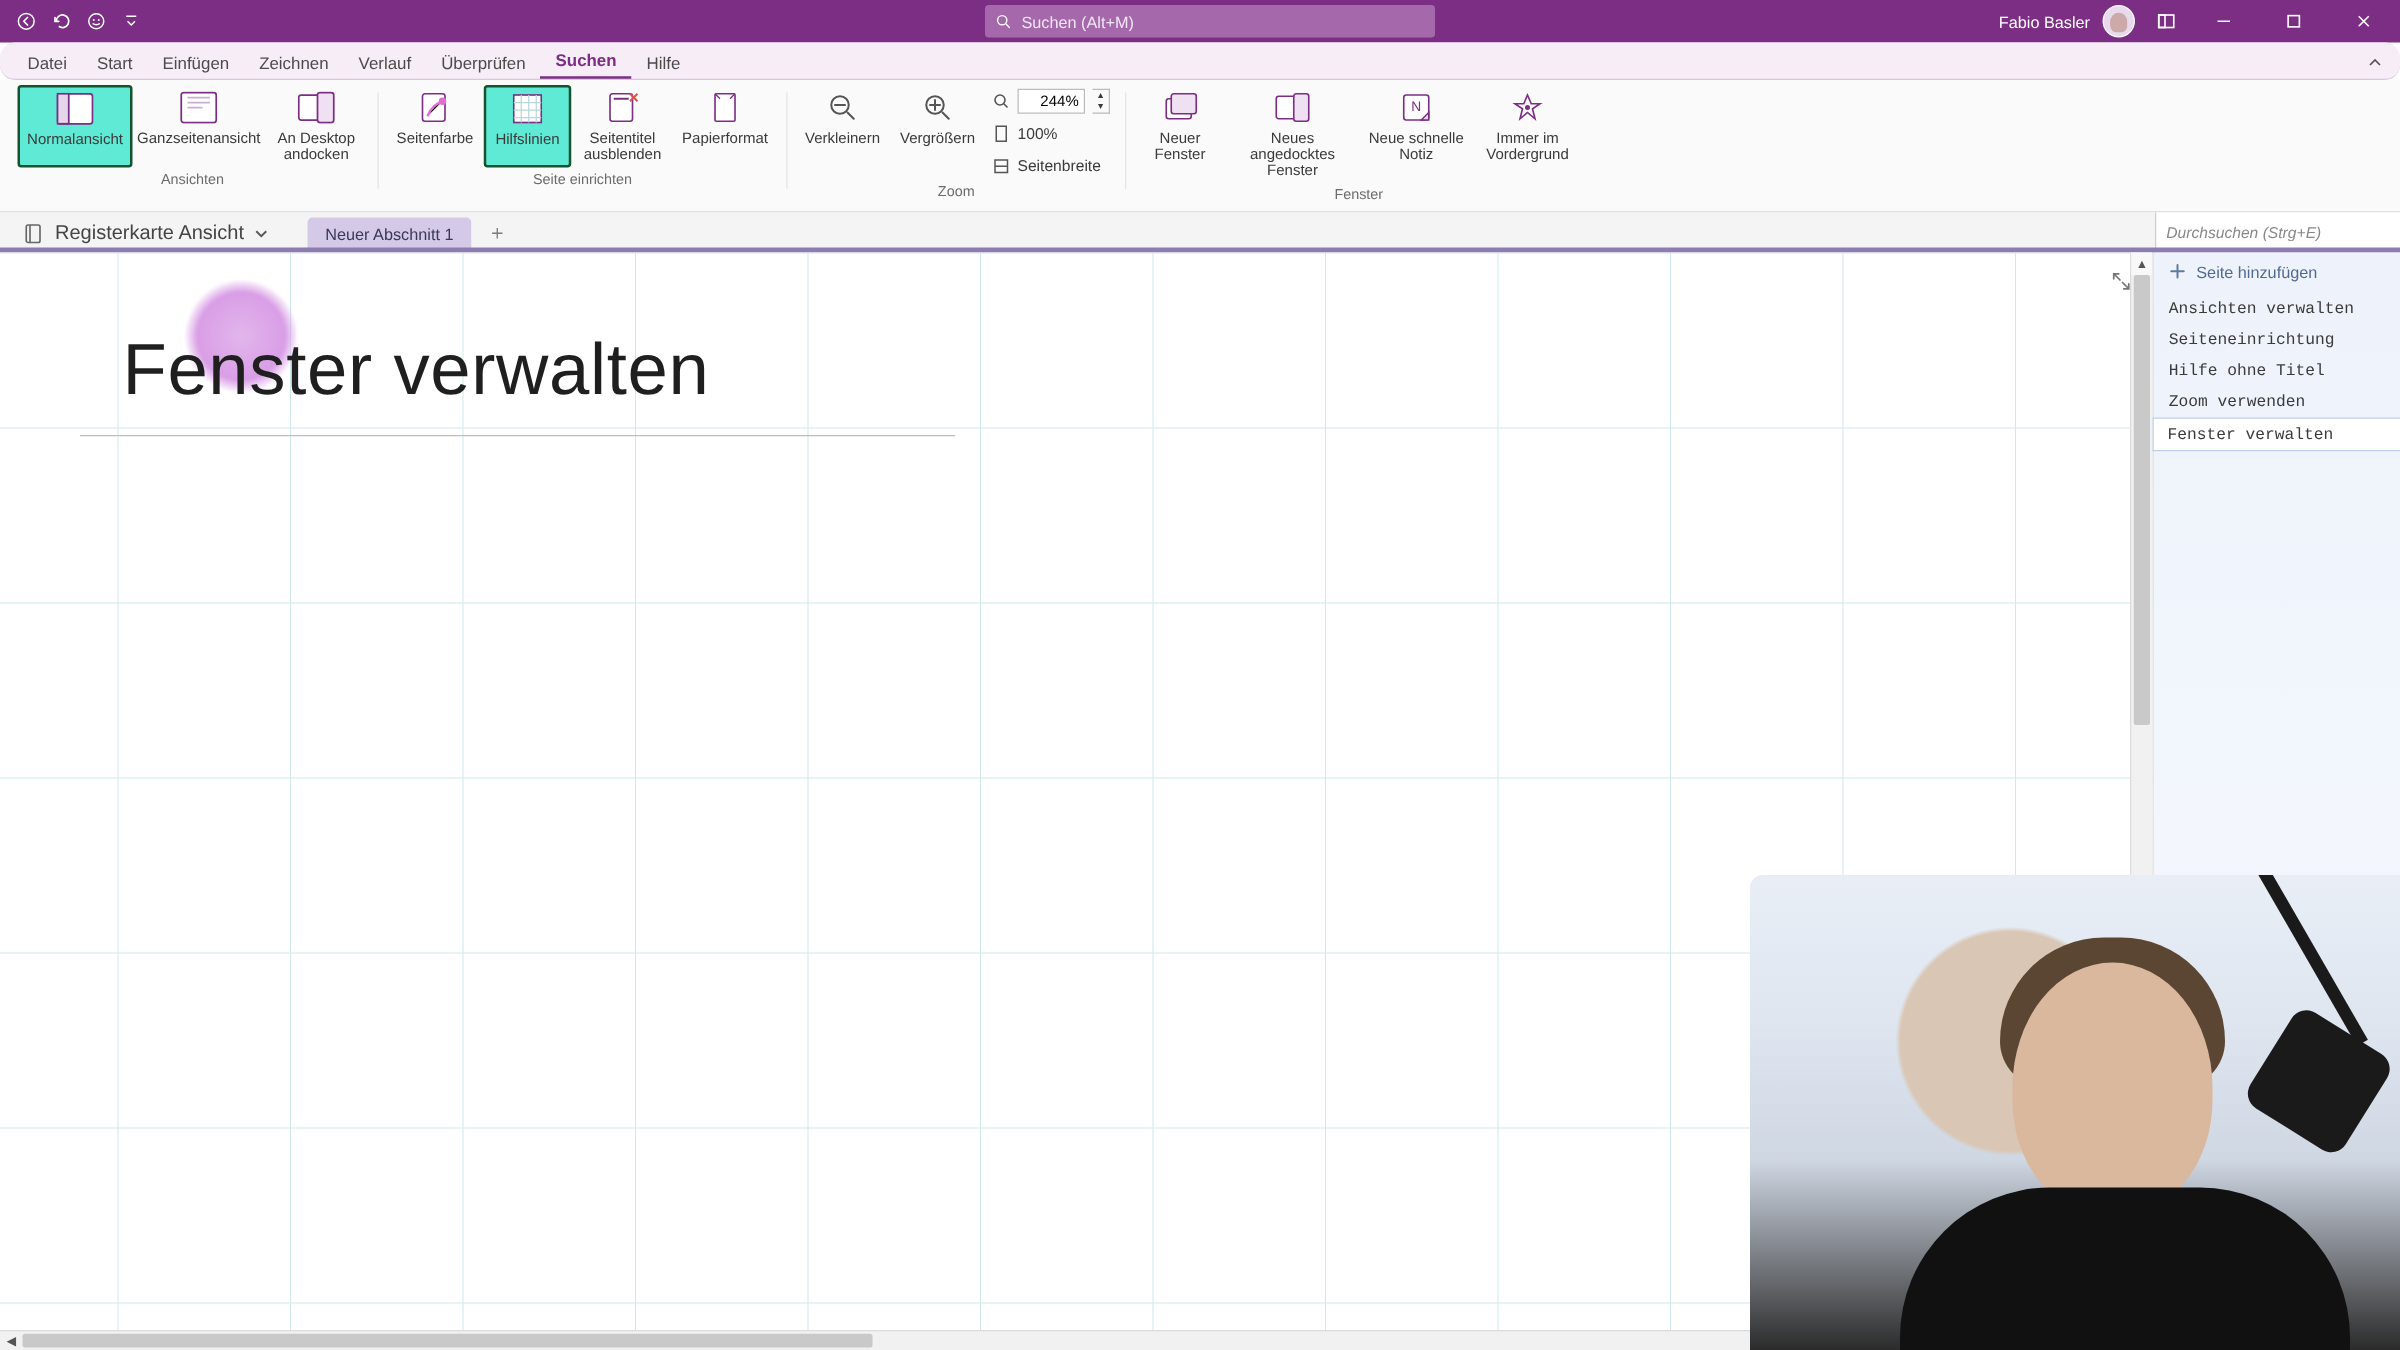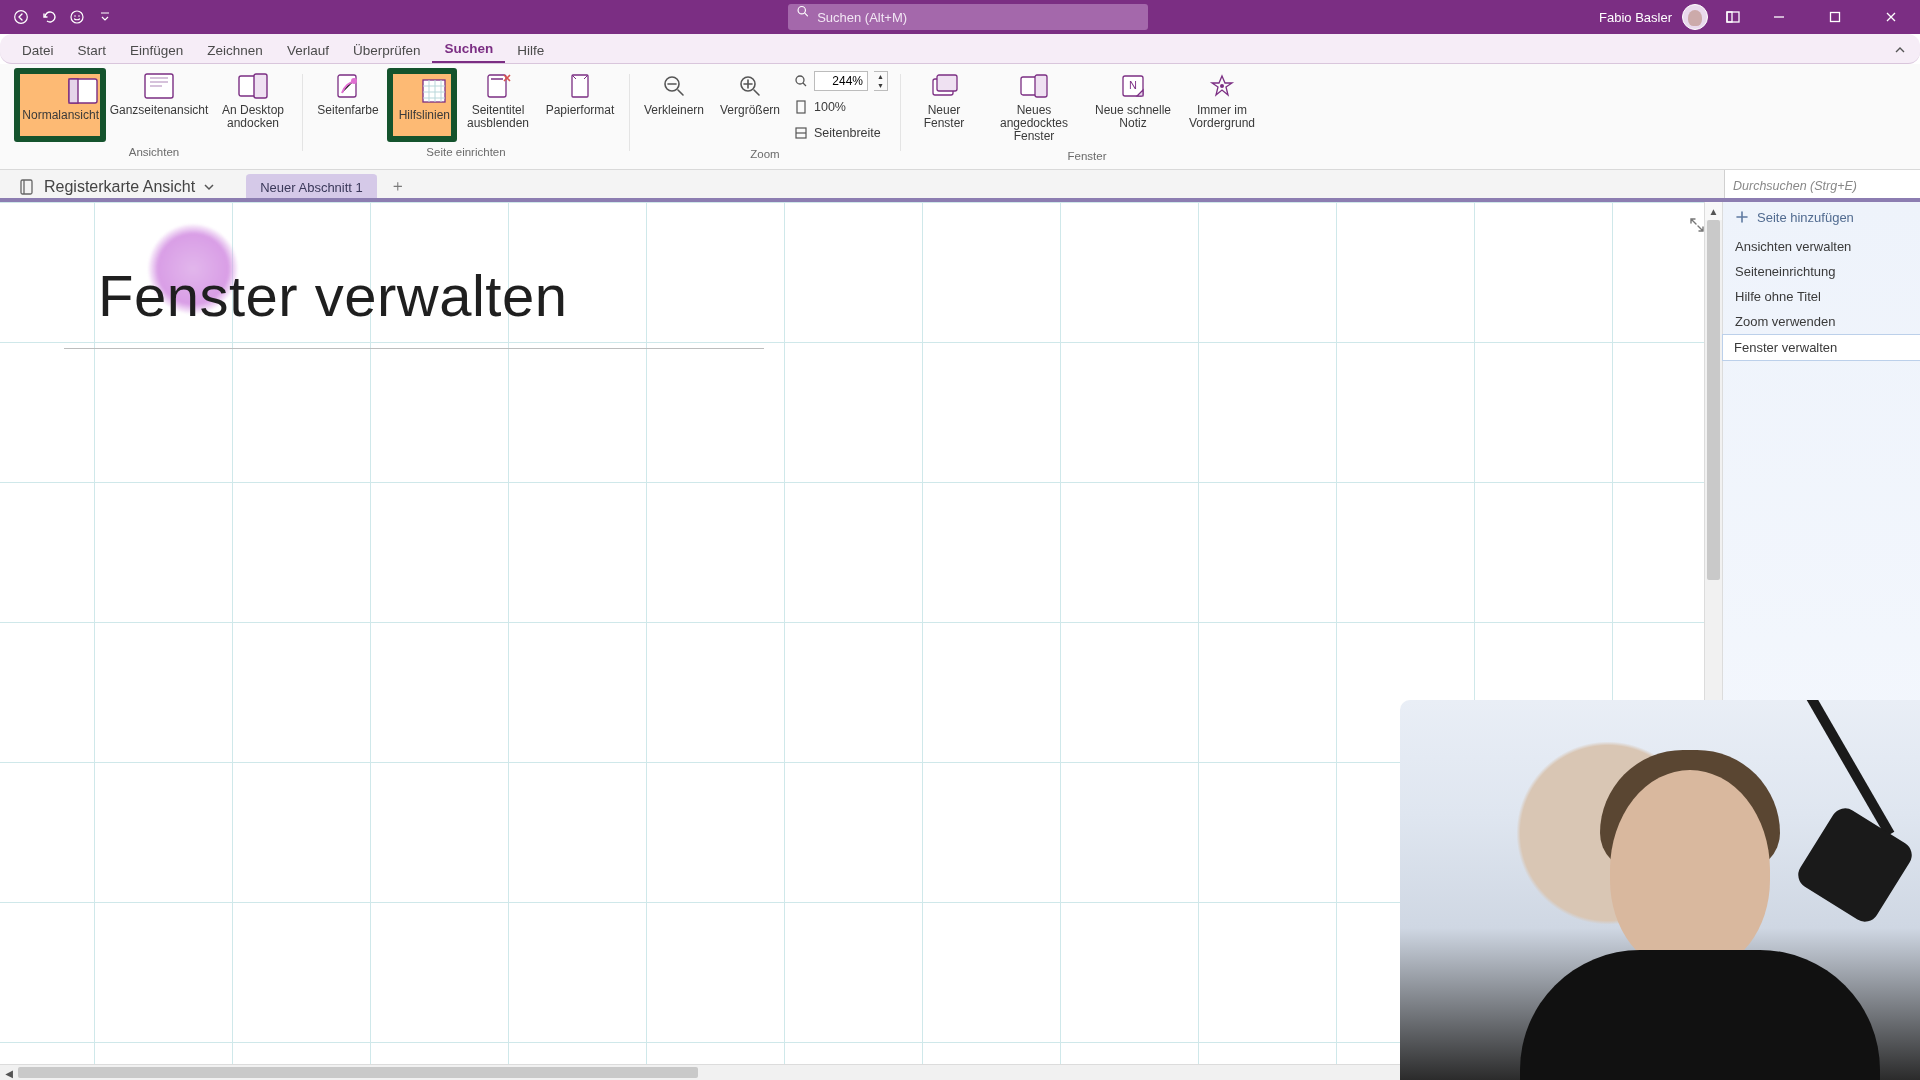--- a/index.html
+++ b/index.html
@@ -10,21 +10,21 @@
     height: 34px; background: #7b2e83; color: #fff; display: flex; align-items: center;
     position: relative;
   }
   .qat { display: flex; align-items: center; gap: 6px; padding: 0 10px; }
   .qat-btn { width: 22px; height: 22px; display: flex; align-items: center; justify-content: center;
              border-radius: 3px; cursor: pointer; }
   .title-center { position: absolute; left: 50%; transform: translateX(-50%); top: 0; height: 34px;
                   display: flex; align-items: center; font-size: 14px; }
   .title-center .sep { opacity: .8; margin: 0 6px; }
   .search-wrap { position: absolute; left: 788px; top: 4px; width: 360px; height: 26px;
-                 background: #a468ab; border-radius: 3px; display: flex; 
+                 background: #a468ab; border-radius: 3px; display: flex; align-items: center;
                  padding: 0 8px; gap: 8px; }
   .search-wrap input { background: transparent; border: none; outline: none; color: #fff;
                        font-size: 13px; width: 100%; }
   .search-wrap input::placeholder { color: #f2e6f4; }
   .title-right { margin-left: auto; display: flex; align-items: center; gap: 14px; padding-right: 8px; }
   .user { font-size: 13px; display: flex; align-items: center; gap: 10px; }
   .avatar { width: 26px; height: 26px; border-radius: 50%; background: #e9d9ec; border: 1px solid #fff; position: relative; }
   .avatar::after { content: ""; position: absolute; inset: 5px 5px 3px 5px; border-radius: 50% 50% 40% 40%;
                    background: radial-gradient(circle at 50% 35%, #caa 40%, transparent 41%),
                                linear-gradient(#caa,#caa); }
@@ -42,21 +42,21 @@
   
   .ribbon { height: 106px; background: #fafafa; border-bottom: 1px solid #d9d9d9; display: flex;
             padding: 4px 8px 0; font-size: 12px; color: #3a3a3a; }
   .group { display: flex; flex-direction: column; align-items: center; padding: 0 6px; }
   .group-inner { display: flex; align-items: flex-start; gap: 2px; }
   .group-label { font-size: 11.5px; color: #6b6b6b; padding: 4px 0 2px; text-align: center;
                  width: 100%; }
   .vsep { width: 1px; background: #e4e4e4; margin: 6px 2px 18px; }
   .rbtn { width: 82px; display: flex; flex-direction: column; align-items: center; gap: 4px;
           padding: 4px 2px 2px; border-radius: 3px; cursor: pointer; }
-  .rbtn.active { border: 6px solid #14532d; background: #fdba74; padding: 3px 1px 1px; align-items: flex-end; }
+  .rbtn.active { border: 2px solid #14532d; background: #5eead4; padding: 3px 1px 1px; }
   .rbtn .ic { width: 32px; height: 28px; display: flex; align-items: center; justify-content: center; }
   .rbtn .lbl { text-align: center; line-height: 1.1; min-height: 26px; }
   .mini-col { display: flex; flex-direction: column; gap: 4px; padding-top: 2px; }
   .mini-row { display: flex; align-items: center; gap: 6px; font-size: 12.5px; cursor: pointer;
               padding: 1px 4px; border-radius: 3px; height: 22px; }
   .zoom-input { width: 54px; height: 20px; border: 1px solid #bcbcbc; font-size: 12px; text-align: right;
                 padding-right: 4px; }
   .zoom-spinner { width: 14px; height: 20px; display: flex; flex-direction: column; border:1px solid #bcbcbc; border-left:none; }
   .zoom-spinner div { flex:1; display:flex; align-items:center; justify-content:center; font-size:7px; cursor:pointer; }
 
@@ -123,21 +123,21 @@
                     border-radius:2px; }
 
   
   .page-panel { width: 198px; border-left: 1px solid #dcdcdc;
                 background: linear-gradient(#eef3fb,#f6f9fe); position:relative;
                 font-size: 13px; color:#3a3a3a; }
   .add-page { height: 30px; display:flex; align-items:center; gap:8px; padding: 0 12px;
               color:#516b90; cursor:pointer; }
   .plist { padding-top: 2px; }
   .pitem { padding: 5px 12px; cursor:pointer; white-space:nowrap; overflow:hidden;
-           text-overflow:ellipsis; }
+           text-overflow:ellipsis;font-family:Liberation Mono, monospace; }
   .pitem.selected { background:#fff; border:1px solid #bcd0ea; border-right:none;
                     margin-left:-1px; padding-left:11px; }
 
   
   .webcam { position:absolute; right:0; bottom:0; width:520px; height:380px;
             background: radial-gradient(circle at 40% 35%, #d9c6b4 0 22%, transparent 23%),
                         linear-gradient(180deg,#e9eef6 0%, #dfe6f0 30%, #cfd7e3 60%, #2b2b2b 100%);
             border-top-left-radius: 10px; overflow:hidden; }
   .webcam .head { position:absolute; left:210px; top:70px; width:160px; height:200px;
                   background:#d9b89e; border-radius:80px 80px 70px 70px / 100px 100px 90px 90px; }

